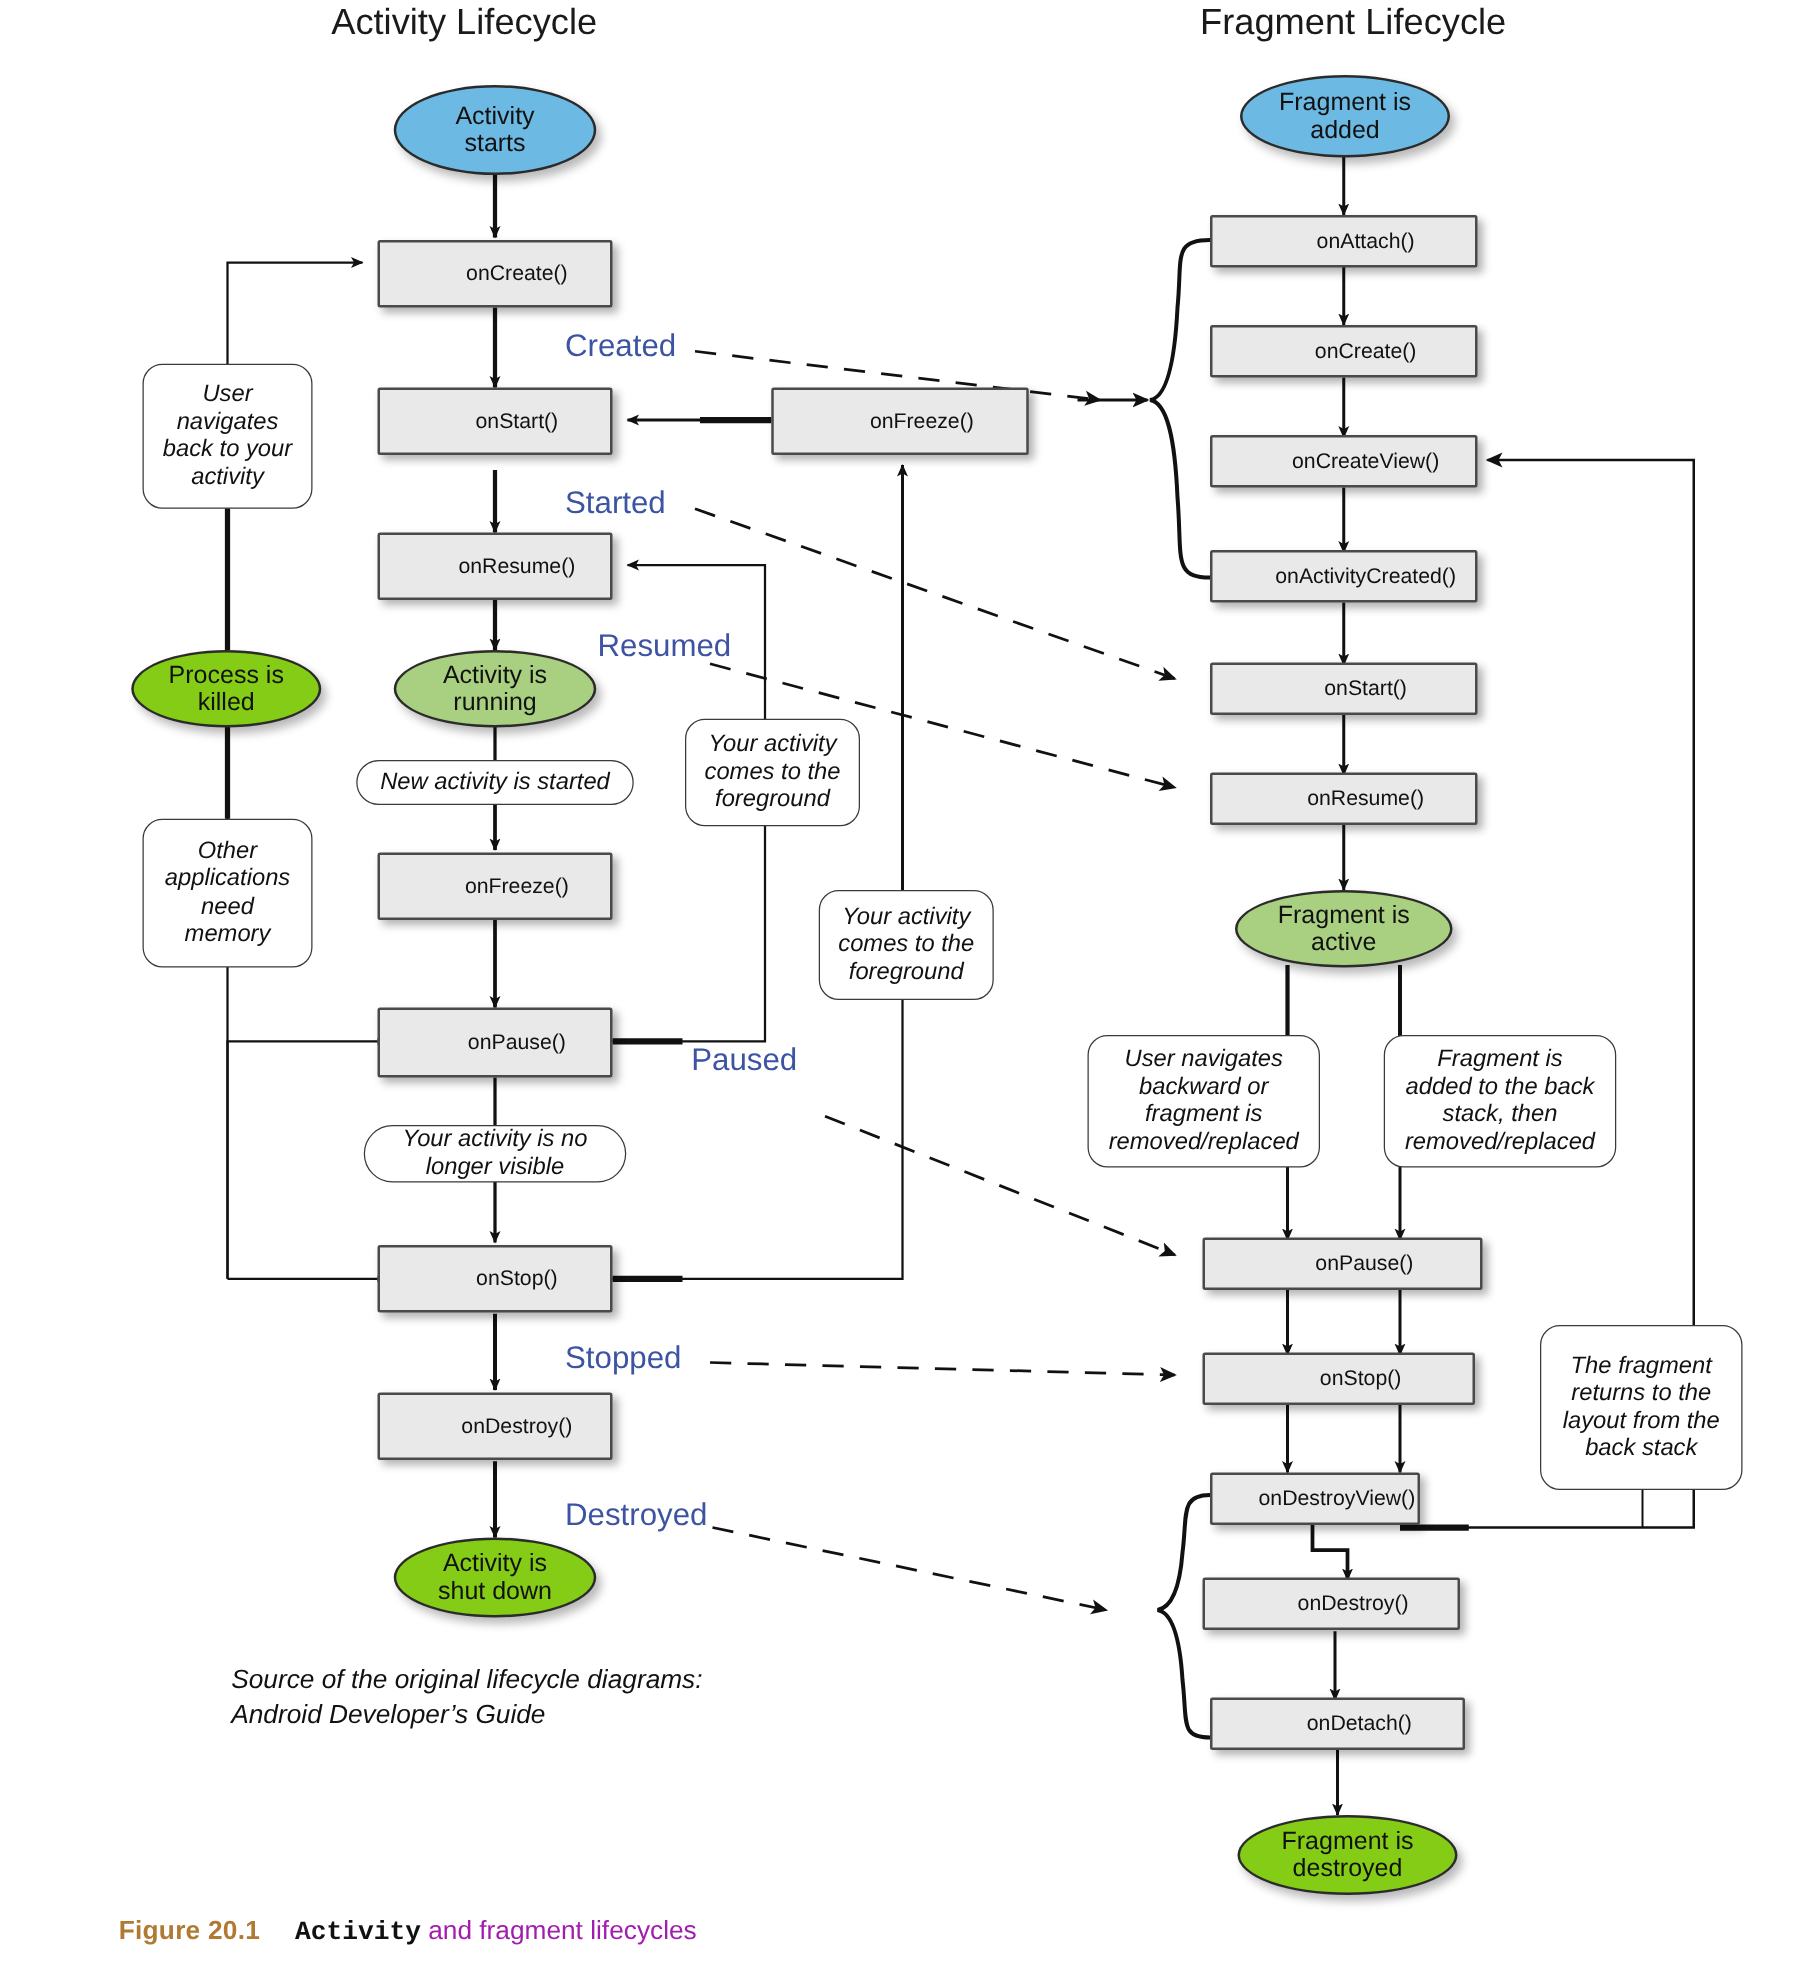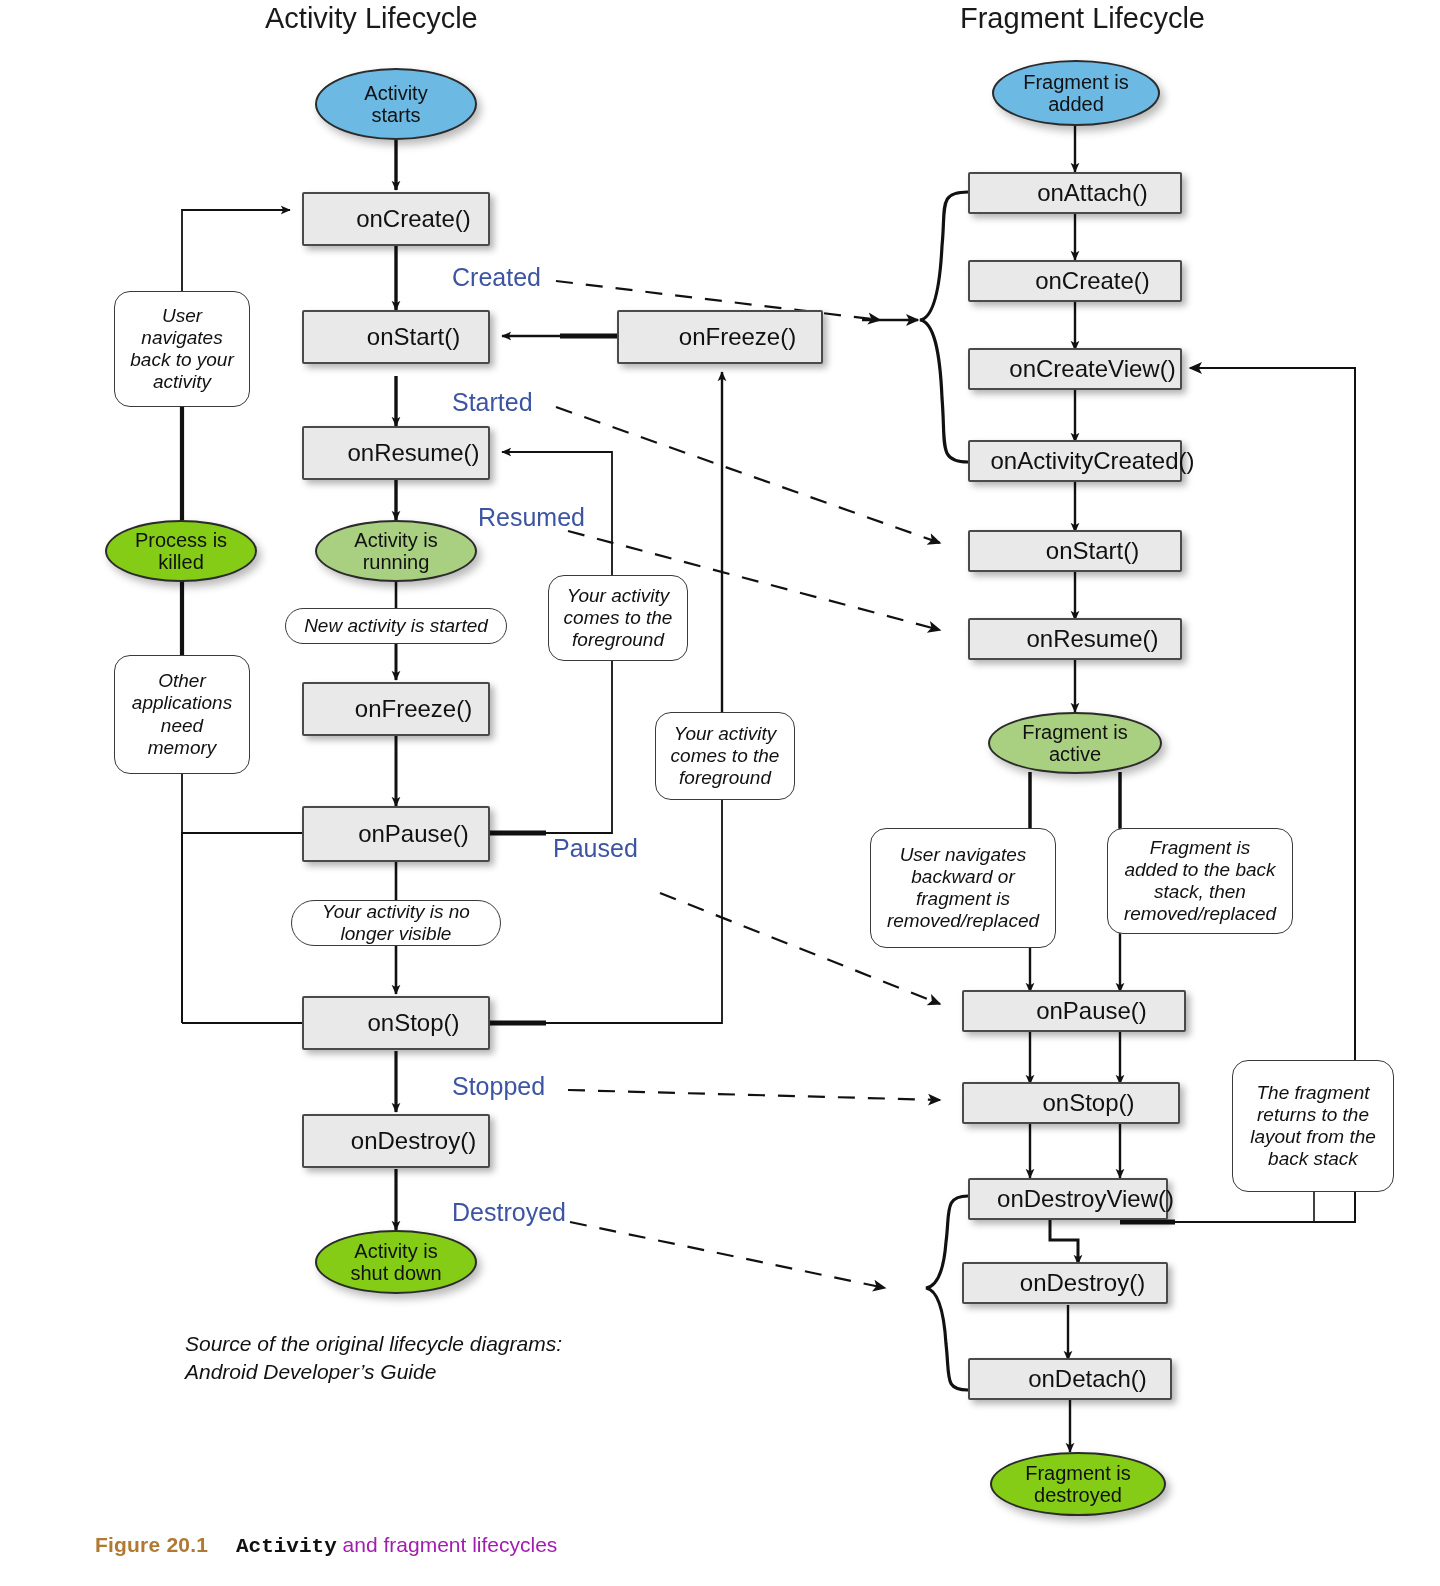--- a/index.html
+++ b/index.html
@@ -8,21 +8,21 @@
        -webkit-font-smoothing:antialiased;overflow:hidden;}
   #stage{position:absolute;left:0;top:0;width:1440px;height:1586px;}
   svg.wires{position:absolute;left:0;top:0;width:1440px;height:1586px;pointer-events:none;}
 
   .col-title{position:absolute;font-size:29px;color:#1a1a1a;white-space:nowrap;}
 
   .node{position:absolute;box-sizing:border-box;display:flex;align-items:center;
         justify-content:center;text-align:center;}
 
   .mbox{background:#e9e9e9;border:2px solid #4a4a4a;border-radius:2px;
-        font-size:24px;color:#111;
+        font-size:17px;color:#111;
         box-shadow:4px 4px 7px rgba(0,0,0,0.30);padding-left:35px;}
 
   .oval{border:2px solid #2b2b2b;border-radius:50%;font-size:20px;color:#111;
         line-height:1.12;box-shadow:4px 5px 8px rgba(0,0,0,0.28);}
   .oval.blue{background:#6cb9e3;}
   .oval.green{background:#a9cf80;}
   .oval.red{background:#84cc16;}
 
   .note{background:#fff;border:1.6px solid #3a3a3a;border-radius:16px;
         font-style:italic;font-size:19px;color:#111;line-height:1.16;
@@ -256,37 +256,37 @@
   </div>
 
   <div class="node mbox" style="left:962px;top:990px;width:224px;height:42px;">
     <span>onPause()</span>
   </div>
 
   <div class="node mbox" style="left:962px;top:1082px;width:218px;height:42px;">
     <span>onStop()</span>
   </div>
 
-  <div class="node mbox" style="left:968px;top:1178px;width:200px;height:42px;">
+  <div class="node mbox" style="left:968px;top:1178px;width:168px;height:42px;">
     <span>onDestroyView()</span>
   </div>
 
   <div class="node mbox" style="left:962px;top:1262px;width:206px;height:42px;">
     <span>onDestroy()</span>
   </div>
 
   <div class="node mbox" style="left:968px;top:1358px;width:204px;height:42px;">
     <span>onDetach()</span>
   </div>
 
   <div class="node oval red" style="left:990px;top:1452px;width:176px;height:64px;">
     <span>Fragment is<br>destroyed</span>
   </div>
 
-  <div class="node note" style="left:870px;top:828px;width:186px;height:120px;">
+  <div class="node note" style="left:870px;top:828px;width:186px;height:106px;">
     <span>User navigates<br>backward or<br>fragment is<br>removed/replaced</span>
   </div>
 
   <div class="node note" style="left:1107px;top:828px;width:186px;height:106px;">
     <span>Fragment is<br>added to the back<br>stack, then<br>removed/replaced</span>
   </div>
 
   <div class="node note" style="left:1232px;top:1060px;width:162px;height:132px;">
     <span>The fragment<br>returns to the<br>layout from the<br>back stack</span>
   </div>

